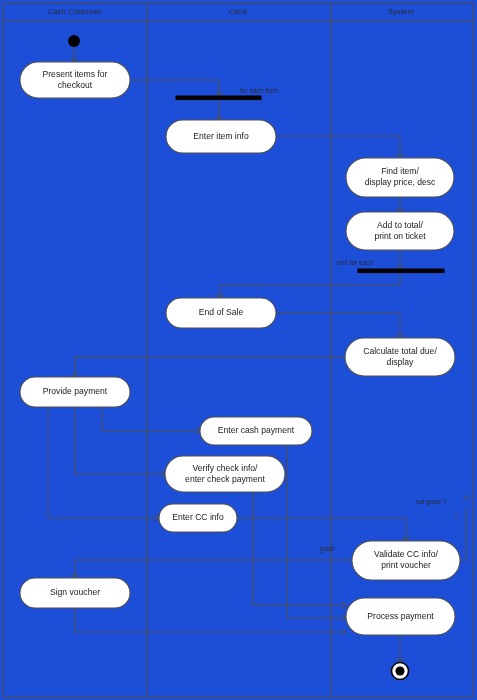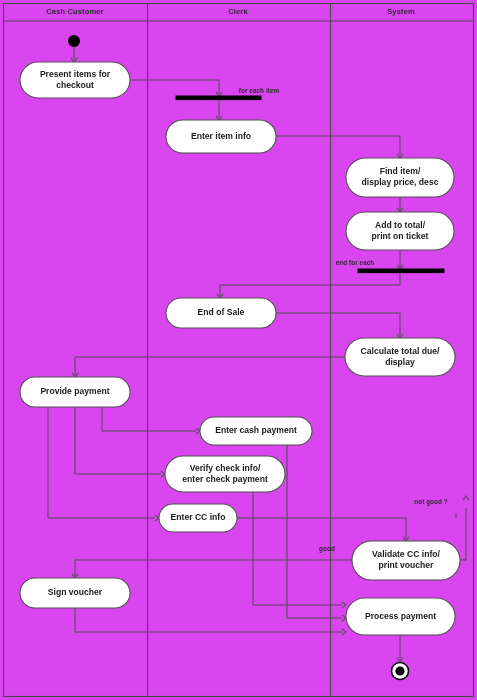--- a/index.html
+++ b/index.html
@@ -5,22 +5,21 @@
 <style>
   html,body{margin:0;padding:0;background:#ffffff;}
   body{
     width:477px;height:700px;
     font-family:"Liberation Sans","DejaVu Sans",sans-serif;
     overflow:hidden;
   }
   #diagram-root{
     position:relative;
     width:477px;height:700px;
-    background:#d946ef;
-    font-weight:bold;
+    background:#1d4ed8;
   }
   svg#diagram-canvas{
     position:absolute;left:0;top:0;
     width:477px;height:700px;
     display:block;
   }
   .lane-title{
     font-size:7.5px;
     fill:#2b2b2b;
     text-anchor:middle;

